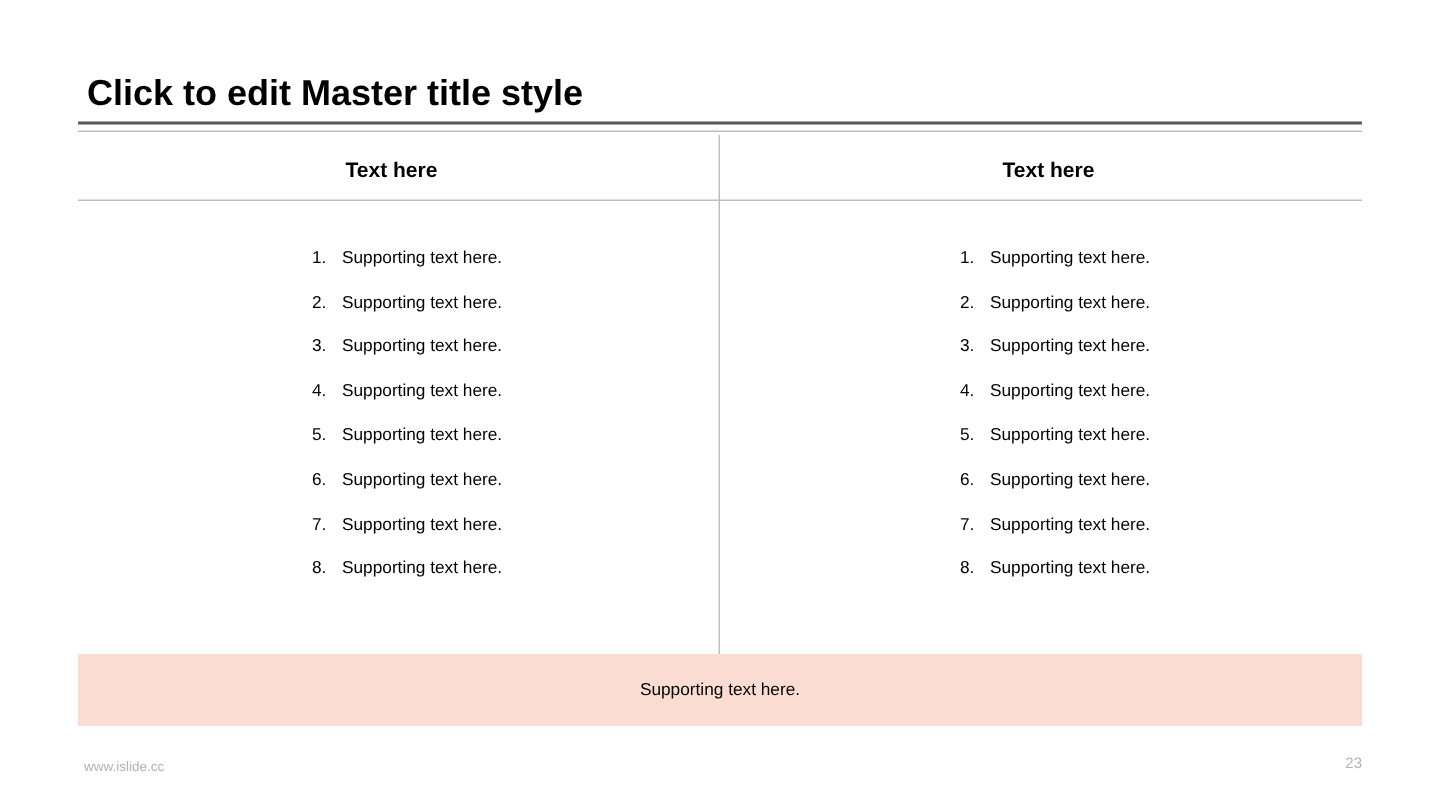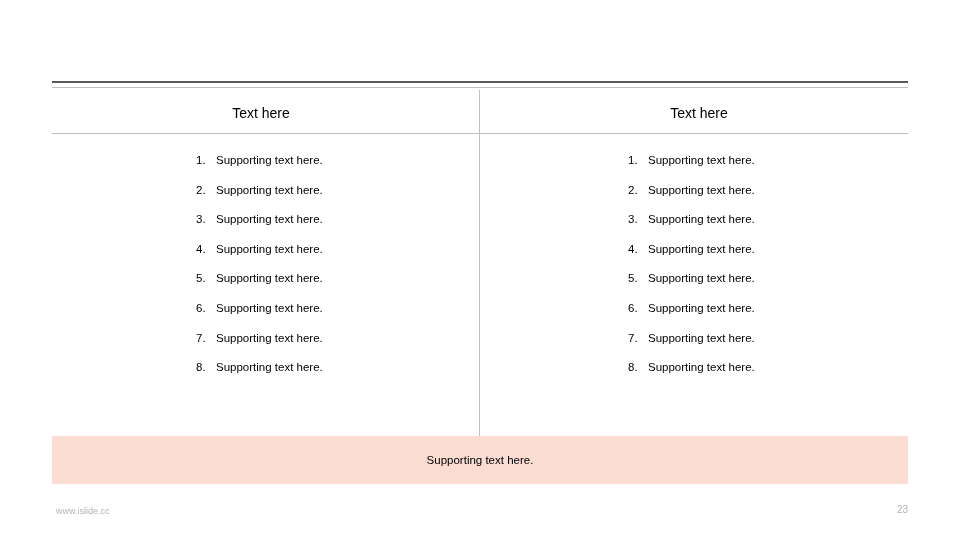--- a/index.html
+++ b/index.html
@@ -66,32 +66,32 @@
     background: #bfbfbf;
   }
 
   
   .col-header {
     position: absolute;
     top: 101px;
     height: 24px;
     line-height: 24px;
     font-size: 14px;
-    font-weight: normal;
+    font-weight: bold;
     color: #000000;
     text-align: center;
   }
   #col-header-left  { left: 52px;  width: 418px; }
   #col-header-right { left: 490px; width: 418px; }
 
   
   .col-list {
     position: absolute;
     top: 153px;
-    margin: 0;
+    margin: 12px;
     padding: 0;
     list-style: none;
   }
   #list-left  { left: 196px; width: 280px; }
   #list-right { left: 628px; width: 280px; }
 
   .list-item {
     height: 29.6px;
     font-size: 11.5px;
     line-height: 14px;
@@ -147,20 +147,21 @@
     font-size: 10px;
     color: #b3b3b3;
     line-height: 12px;
   }
 </style>
 </head>
 <body>
 
 <div id="slide">
 
+  <div id="slide-title">Click to edit Master title style</div>
 
   <div class="rule" id="title-rule"></div>
   <div class="rule" id="title-rule-light"></div>
 
   <div class="col-header" id="col-header-left">Text here</div>
 
   <div class="col-header" id="col-header-right">Text here</div>
 
   <div class="rule" id="header-rule"></div>
 

